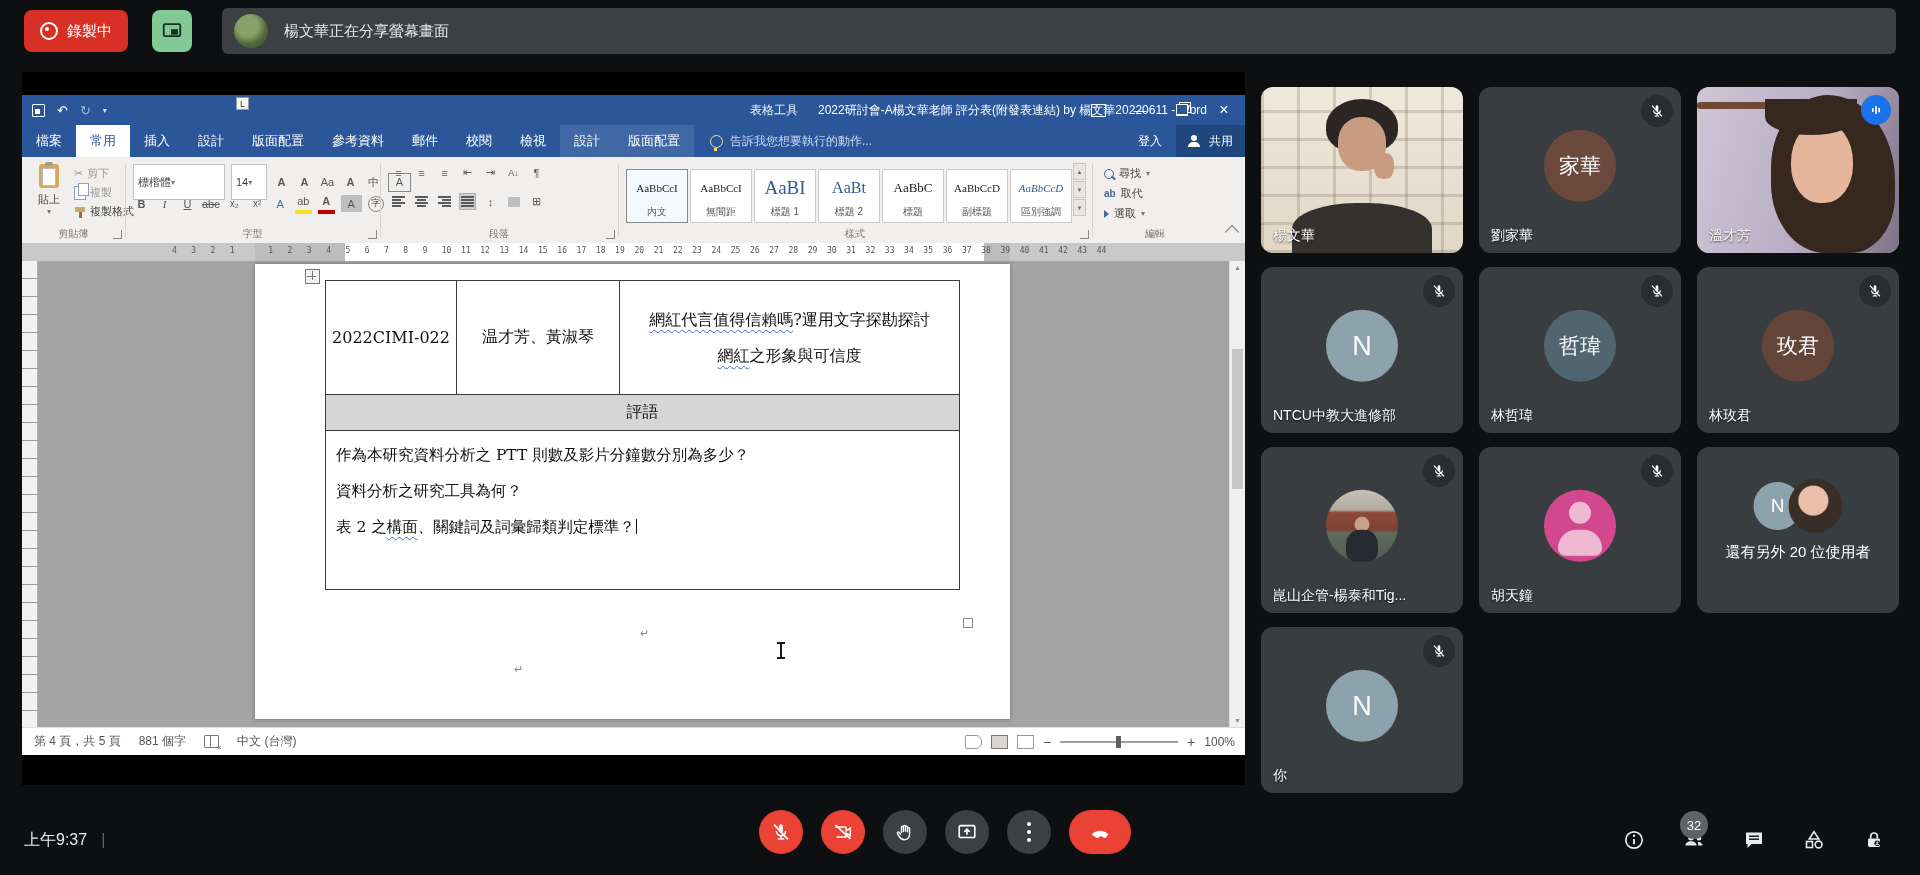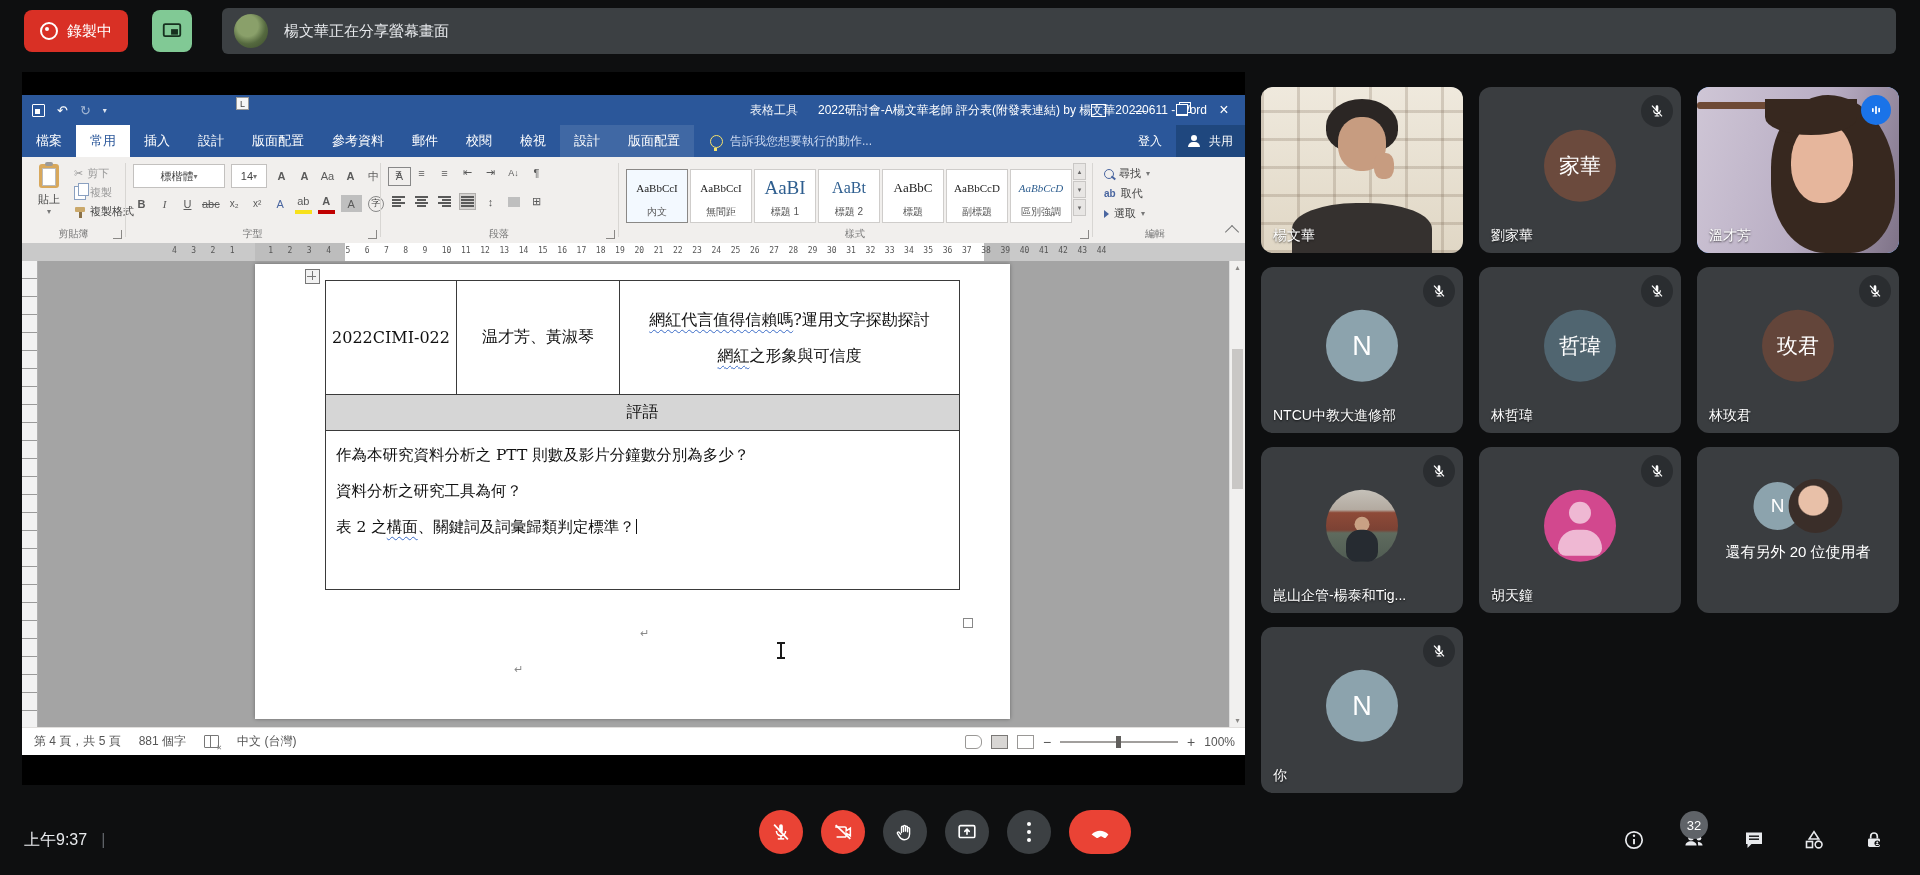--- a/index.html
+++ b/index.html
@@ -68,22 +68,22 @@
   .paste-big{position:absolute;left:8px;top:7px;width:38px;height:62px;text-align:center;}
   .clip-ic{width:20px;height:24px;margin:0 auto;background:#d8a85c;border-radius:3px;position:relative;}
   .clip-ic::before{content:"";position:absolute;left:3px;top:4px;width:14px;height:18px;background:#fff;border:1px solid #bbb;box-sizing:border-box;}
   .clip-ic::after{content:"";position:absolute;left:6px;top:-2px;width:8px;height:4px;background:#9a9a9a;border-radius:2px;}
   .smallrow{position:absolute;left:52px;display:flex;align-items:center;gap:4px;white-space:nowrap;font-size:11px;}
   .copy-ic{width:10px;height:12px;border:1.2px solid #8aa0c0;position:relative;background:#fff;}
   .copy-ic::after{content:"";position:absolute;left:2.5px;top:-3.5px;width:9px;height:11px;border:1.2px solid #8aa0c0;background:#fff;}
   .brush-ic{width:12px;height:12px;position:relative;}
   .brush-ic::before{content:"";position:absolute;left:1px;top:1px;width:10px;height:5px;background:#caa86a;border-radius:1px;}
   .brush-ic::after{content:"";position:absolute;left:5px;top:6px;width:3px;height:6px;background:#8a7148;}
-  .fbox{display:inline-flex;align-items:center;justify-content:center;background:#fff;border:1px solid #c3c1bf;
-    height:24px;padding:8px 4px;box-sizing:border-box;font-size:11px;}
+  .fbox{display:inline-flex;align-items:center;justify-content:flex-start;background:#fff;border:1px solid #c3c1bf;
+    height:36px;padding:8px 4px;box-sizing:border-box;font-size:11px;}
   .fontrow{position:absolute;display:flex;align-items:center;gap:6px;}
   .g-big{font-size:13px;font-weight:bold;}
   .g-small{font-size:10px;font-weight:bold;}
   .bld{font-weight:bold;}
   .itl{font-style:italic;font-family:"Liberation Serif",serif;}
   .und{text-decoration:underline;}
   .strk{text-decoration:line-through;font-size:10px;}
   .chip-hl{border-bottom:4px solid #f7e11b;line-height:11px;}
   .chip-fc{border-bottom:4px solid #c00000;line-height:11px;font-weight:bold;}
   .chip-sh{background:#bfbfbf;padding:0 2px;}

